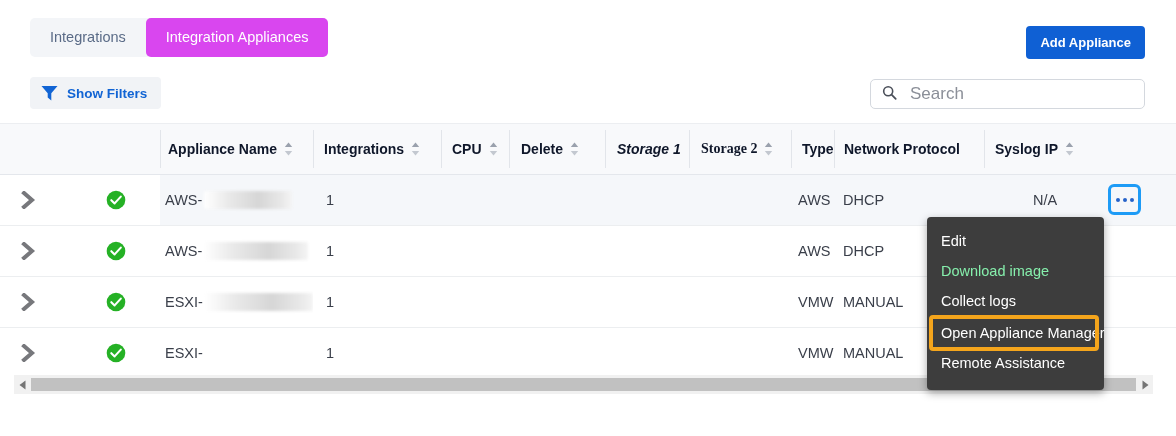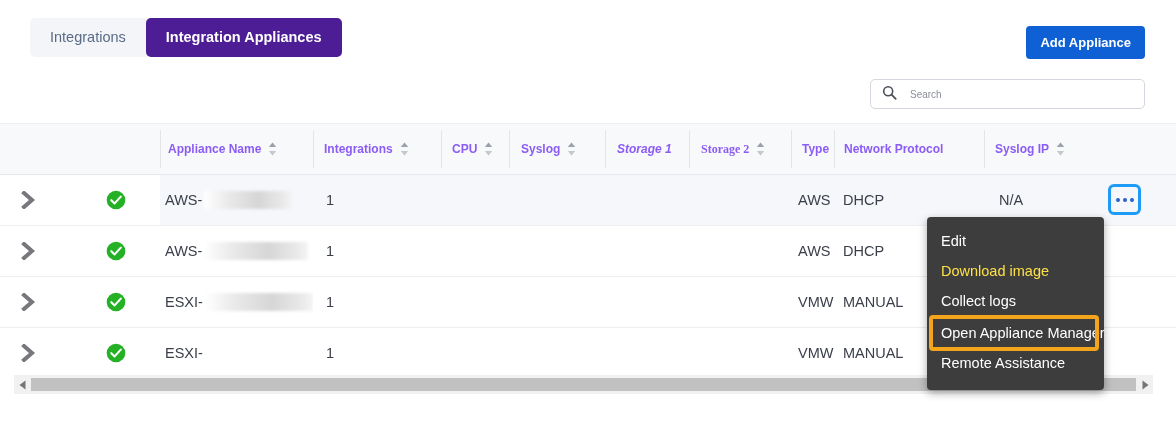--- a/index.html
+++ b/index.html
@@ -36,23 +36,23 @@
     font-size: 14.5px;
     line-height: 1;
     padding: 12px 20px;
     border-radius: 5px;
     color: #5a6b87;
     cursor: pointer;
     white-space: nowrap;
     user-select: none;
   }
   .tab.active {
-    background: #4c1d95;
+    background: #d946ef;
     color: #ffffff;
-    font-weight: bold;
+    font-weight: normal;
   }
   .btn-primary {
     position: absolute;
     right: 31px; top: 26px;
     background: #0f60d4;
     color: #fff;
     font-size: 13px;
     font-weight: bold;
     border: none;
     border-radius: 4px;
@@ -97,21 +97,21 @@
     background: #fff;
     display: flex;
     align-items: center;
     box-sizing: border-box;
   }
   .searchbox .mag { margin-left: 11px; width: 15px; height: 15px; flex: none; }
   .searchbox input {
     border: none; outline: none;
     background: transparent;
     font-family: inherit;
-    font-size: 10px;
+    font-size: 17px;
     color: #7f1d1d;
     margin-left: 11px;
     width: 210px;
   }
   .searchbox input::placeholder { color: #8b8f98; }
 
   
   .table-wrap {
     position: absolute;
     left: 0; top: 123px; right: 0;
@@ -128,23 +128,23 @@
   .th {
     position: absolute;
     top: 0; height: 50px;
     display: flex;
     align-items: center;
     box-sizing: border-box;
     overflow: hidden;
     white-space: nowrap;
   }
   .th .txt {
-    font-size: 12px;
+    font-size: 14px;
     font-weight: bold;
-    color: #8b5cf6;
+    color: #0f172a;
   }
   .th .sorter { margin-left: 7px; flex: none; }
   .colsep {
     position: absolute;
     top: 6px;
     width: 1px; height: 38px;
     background: #e2e5ea;
   }
 
   .tbody { position: relative; background: #fff; }
@@ -239,21 +239,21 @@
     box-sizing: border-box;
   }
   .ctxitem {
     font-size: 14.5px;
     color: #ffffff;
     padding: 7px 0 7px 14px;
     cursor: pointer;
     white-space: nowrap;
     user-select: none;
   }
-  .ctxitem.disabled { color: #fde047; cursor: default; }
+  .ctxitem.disabled { color: #86efac; cursor: default; }
   .ctxitem.highlighted {
     outline: 4px solid #f4a51c;
     outline-offset: -1px;
     margin: 2px 8px 0 5px;
     padding-left: 9px;
     border-radius: 1px;
   }
 
   .arrowglyph { display: block; }
 </style>
@@ -264,20 +264,28 @@
 
   <div class="tabbar">
     <div class="tabgroup">
       <div class="tab">Integrations</div>
       <div class="tab active">Integration Appliances</div>
     </div>
     <button class="btn-primary">Add Appliance</button>
   </div>
 
   <div class="filterbar">
+    <div class="showfilters">
+      <span>
+        <svg class="funnel" viewBox="0 0 17 16" aria-hidden="true">
+          <polygon points="0.5,1 16.5,1 10.3,8.2 10.3,15.4 6.7,12.6 6.7,8.2" fill="#1164d4"></polygon>
+        </svg>
+      </span>
+      <span class="label">Show Filters</span>
+    </div>
 
     <div class="searchbox">
       <span>
         <svg class="mag" viewBox="0 0 16 16" aria-hidden="true">
           <circle cx="6.6" cy="6.6" r="4.8" fill="none" stroke="#4a4f59" stroke-width="1.7"></circle>
           <line x1="10.2" y1="10.3" x2="14.6" y2="14.7" stroke="#4a4f59" stroke-width="1.9" stroke-linecap="round"></line>
         </svg>
       </span>
       <input type="text" placeholder="Search" style="">
     </div>
@@ -307,21 +315,21 @@
 
       <div class="th" style="left:441px;width:67px;padding-left:11px;">
         <span class="txt">CPU</span>
         <svg class="sorter" width="9" height="14" viewBox="0 0 9 14">
           <polygon points="4.5,0.5 8.2,5 0.8,5" fill="#9aa1ad"></polygon>
           <polygon points="4.5,13.5 8.2,9 0.8,9" fill="#c3c8d0"></polygon>
         </svg>
       </div>
 
       <div class="th" style="left:509px;width:95px;padding-left:12px;">
-        <span class="txt">Syslog</span>
+        <span class="txt">Delete</span>
         <svg class="sorter" width="9" height="14" viewBox="0 0 9 14">
           <polygon points="4.5,0.5 8.2,5 0.8,5" fill="#9aa1ad"></polygon>
           <polygon points="4.5,13.5 8.2,9 0.8,9" fill="#c3c8d0"></polygon>
         </svg>
       </div>
 
       <div class="th" style="left:605px;width:83px;padding-left:12px;font-style:italic;">
         <span class="txt">Storage 1</span>
       </div>
 
@@ -379,21 +387,21 @@
           <span>AWS-</span>
             <span class="blurbox" style="width:88px;"></span>
         </div>
         <div class="cell" style="left:326px;">1</div>
         <div class="cell" style="left:452px;"></div>
         <div class="cell" style="left:521px;"></div>
         <div class="cell" style="left:617px;"></div>
         <div class="cell" style="left:701px;"></div>
         <div class="cell" style="left:798px;width:36px;">AWS</div>
         <div class="cell" style="left:843px;">DHCP</div>
-        <div class="cell" style="left:999px;">N/A</div>
+        <div class="cell" style="left:1033px;">N/A</div>
         <div class="kebab focused">
           <i></i>
             <i></i>
             <i></i>
         </div>
       </div>
 
       <div class="tr">
         <span class="chev">
           <svg class="arrowglyph" width="18" height="18" viewBox="0 0 18 18">

